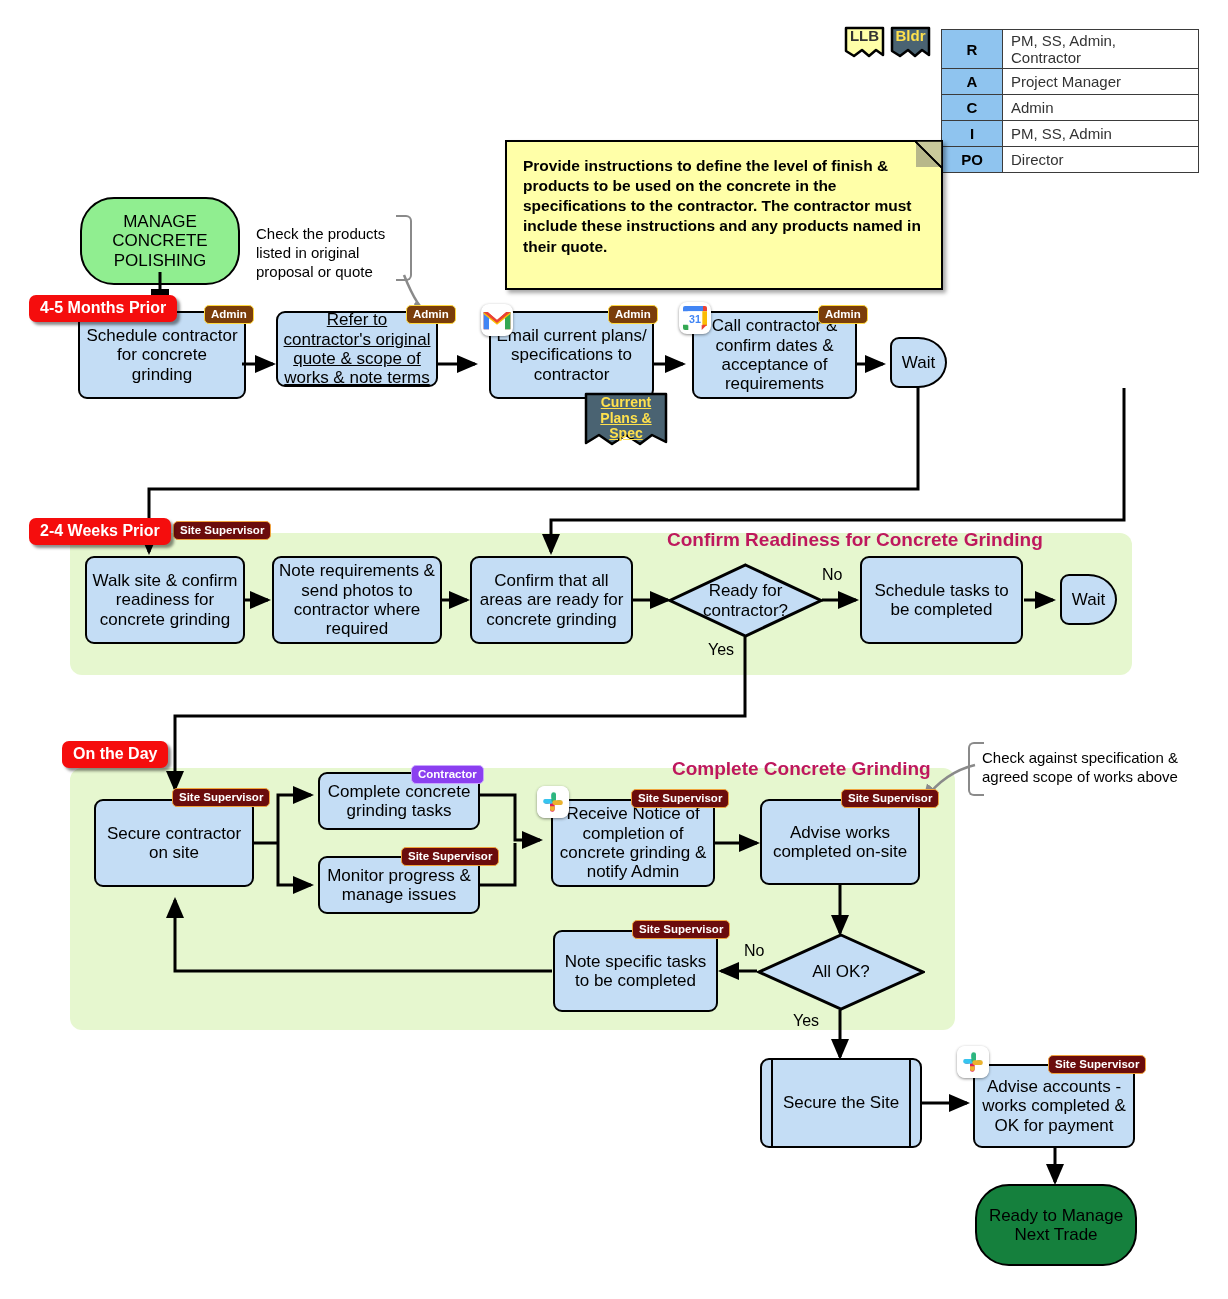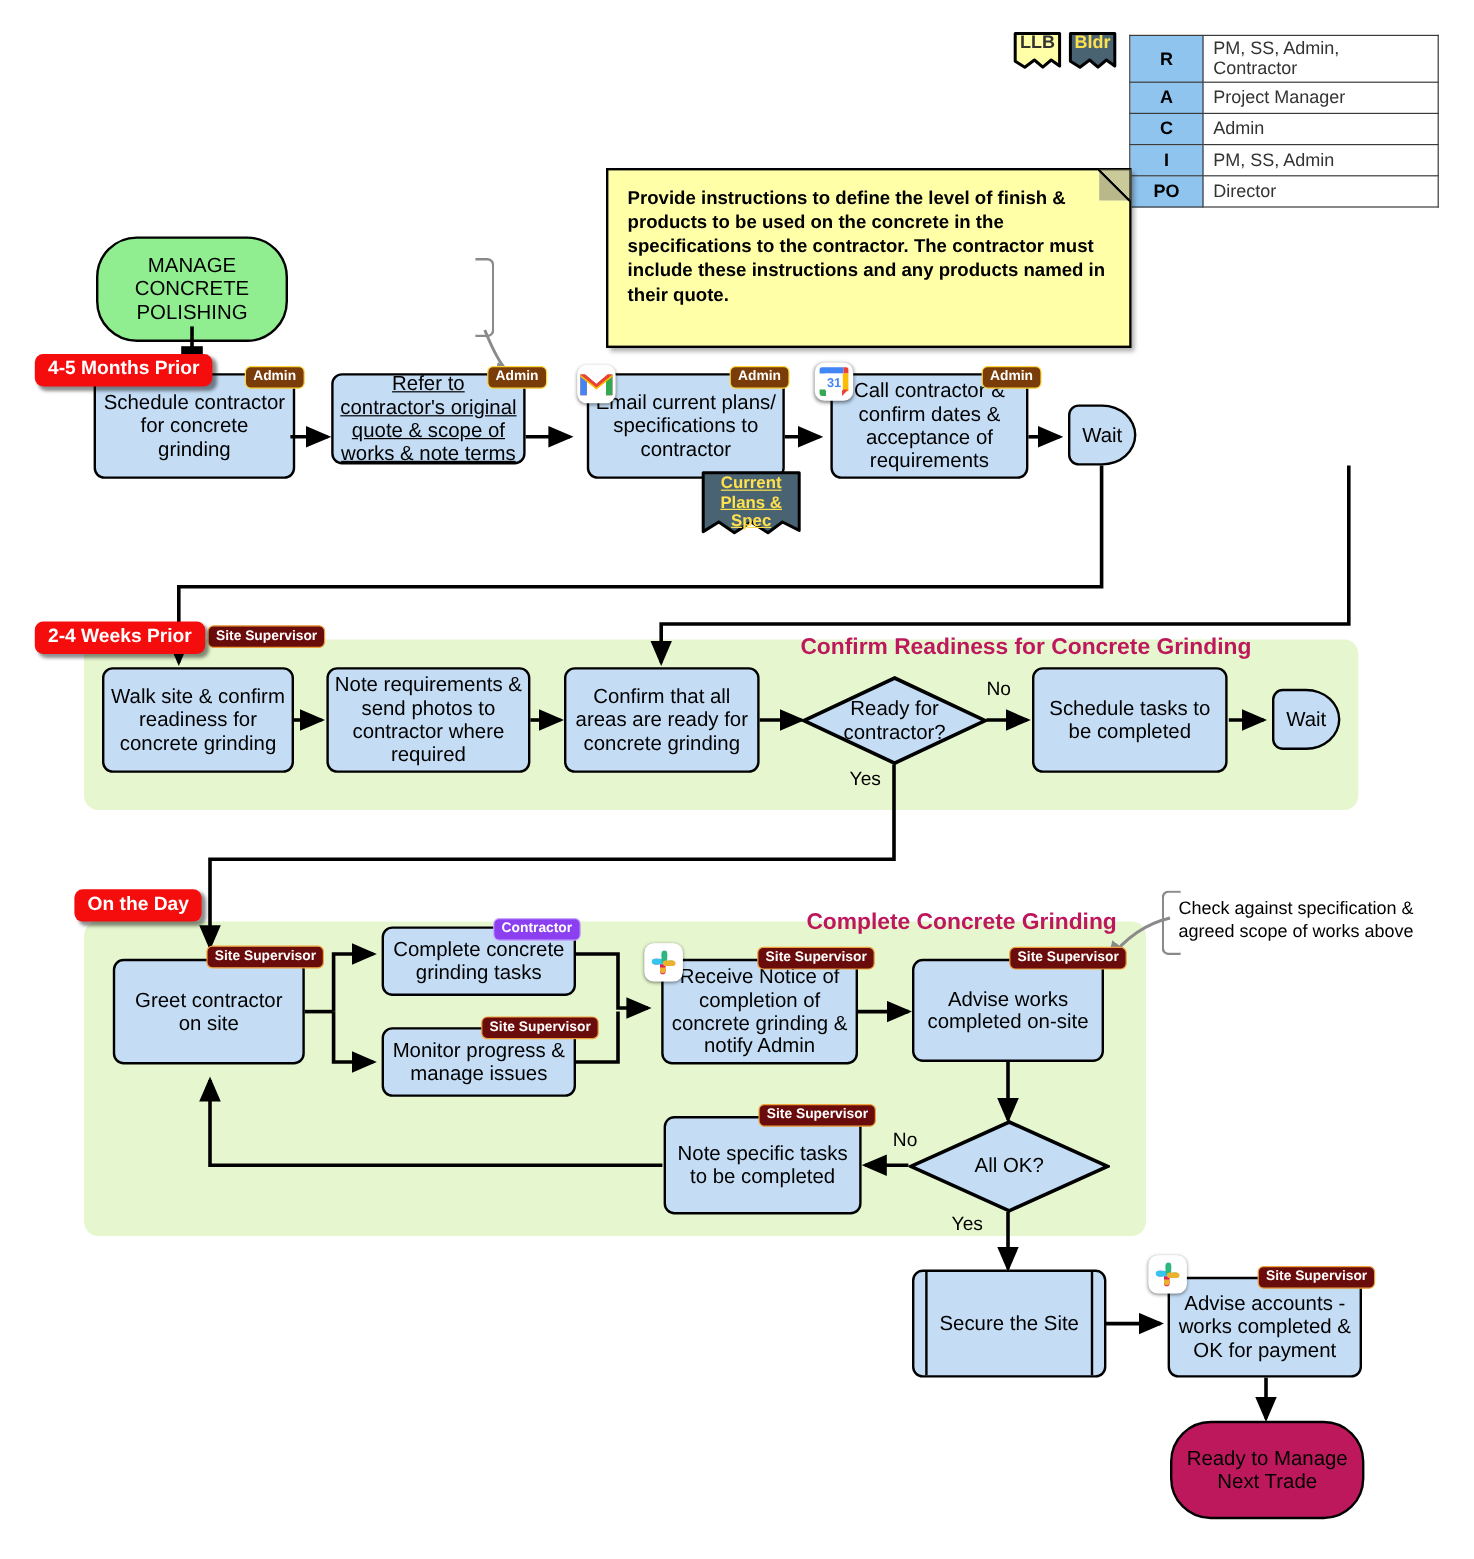--- a/index.html
+++ b/index.html
@@ -5,21 +5,21 @@
   html,body{margin:0;padding:0;background:#ffffff;}
   body{font-family:"Liberation Sans",sans-serif;}
   #stage{position:relative;width:1228px;height:1299px;overflow:hidden;background:#fff;}
 
   
   .node{position:absolute;box-sizing:border-box;border:2.5px solid #000;
         background:#c4ddf5;display:flex;align-items:center;justify-content:center;
         text-align:center;font-size:17px;line-height:1.14;color:#000;border-radius:9px;
         padding:3px 5px;}
   .node.term{border-radius:34px;background:#90ee90;font-size:17px;}
-  .node.term.end{background:#be185d;}
+  .node.term.end{background:#15803d;}
   .node.diamond{background:transparent;border:none;border-radius:0;}
 
   .diaShape{position:absolute;left:0;top:0;width:100%;height:100%;}
   .diaTxt{position:relative;z-index:2;text-align:center;font-size:17px;line-height:1.14;width:100%;}
 
   
   .node.wait{border-radius:9px 50% 50% 9px / 9px 50% 50% 9px;}
 
   
   .node.subproc{position:absolute;}
@@ -193,20 +193,23 @@
 
   <div class="note" style="left:505px;top:140px;width:402px;height:118px;">
     <div class="noteFold"></div>
     <svg class="noteFold2" viewBox="0 0 27 27">
       <path d="M0,0 L27,27 L27,0 Z" fill="#c9c99a" stroke="#000" stroke-width="1.6"></path>
       <path d="M0,0 L27,27" stroke="#000" stroke-width="1.6"></path>
     </svg>
     <span>Provide instructions to define the level of finish &amp; products to be used on the concrete in the specifications to the contractor. The contractor must include these instructions and any products named in their quote.</span>
   </div>
 
+  <div class="callout" style="left:256px;top:224px;width:150px;">
+    <span>Check the products listed in original proposal or quote</span>
+  </div>
   <div class="brk" style="left:396px;top:215px;width:14px;height:62px;border-left:none;border-radius:0 6px 6px 0;"></div>
 
   <div class="callout" style="left:982px;top:748px;width:208px;">
     <span>Check against specification &amp; agreed scope of works above</span>
   </div>
   <div class="brk" style="left:968px;top:742px;width:14px;height:50px;border-right:none;border-radius:6px 0 0 6px;"></div>
 
   <div class="phase" style="left:29px;top:295px;">4-5 Months Prior</div>
   <div class="phase" style="left:29px;top:518px;">2-4 Weeks Prior</div>
   <div class="phase" style="left:62px;top:741px;">On the Day</div>
@@ -296,21 +299,21 @@
 
   <div class="node wait" style="left:1060px;top:574px;width:57px;height:51px;">
     <span>Wait</span>
   </div>
 
   <div class="lbl" style="left:822px;top:566px;">No</div>
   <div class="lbl" style="left:708px;top:641px;">Yes</div>
 
   <div class="badge ss" style="left:172px;top:788px;">Site Supervisor</div>
   <div class="node" style="left:94px;top:799px;width:160px;height:88px;">
-    <span>Greet contractor on site</span>
+    <span>Secure contractor on site</span>
   </div>
 
   <div class="badge contractor" style="left:411px;top:765px;">Contractor</div>
   <div class="node" style="left:318px;top:772px;width:162px;height:58px;">
     <span>Complete concrete grinding tasks</span>
   </div>
 
   <div class="badge ss" style="left:401px;top:847px;">Site Supervisor</div>
   <div class="node" style="left:318px;top:856px;width:162px;height:58px;">
     <span>Monitor progress &amp; manage issues</span>

